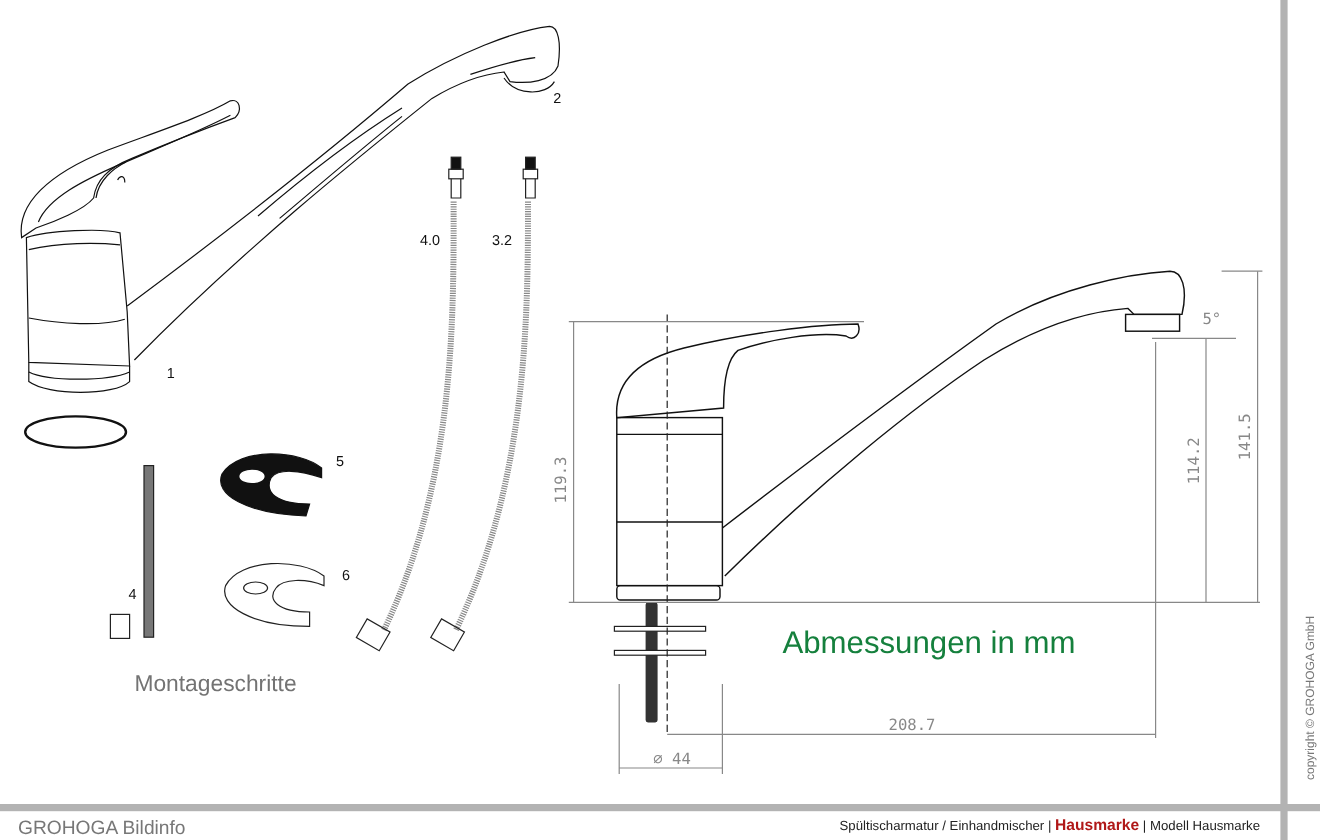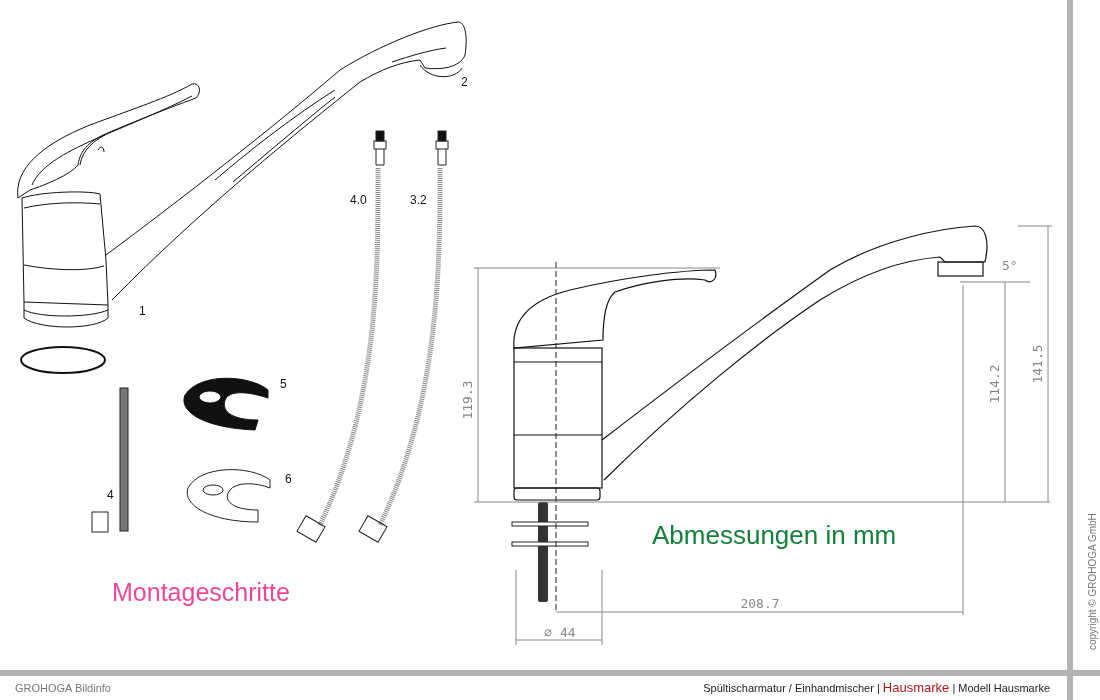--- a/index.html
+++ b/index.html
@@ -1,26 +1,26 @@
 <!DOCTYPE html>
 <html><head>
 <meta charset="utf-8">
 <style>
   html, body { margin:0; padding:0; background:#fff; }
   body { width:1100px; height:700px; position:relative; overflow:hidden;
          font-family:"Liberation Sans", sans-serif; }
   #canvas { position:absolute; left:0; top:0; width:1100px; height:700px; }
   .vbar { position:absolute; left:1067px; top:0; width:6px; height:700px; background:#b3b3b3; }
   .hbar { position:absolute; left:0; top:670px; width:1100px; height:6px; background:#b3b3b3; }
-  .footer-left { position:absolute; left:15px; top:682px; font-size:11px; color:#777; }
+  .footer-left { position:absolute; left:15px; top:682px; font-size:16px; color:#777; }
   .footer-right { position:absolute; right:50px; top:680px; font-size:11px; color:#222; white-space:nowrap; }
-  .footer-right .brand { color:#b01818; font-size:13px; font-weight:normal; }
+  .footer-right .brand { color:#b01818; font-size:13px; font-weight:bold; }
   .copyright { position:absolute; left:1087px; top:650px; transform-origin:0 0; transform:rotate(-90deg);
                font-size:10px; color:#777; white-space:nowrap; }
-  .title-montage { position:absolute; left:112px; top:578px; font-size:25px; color:#ec4899; }
+  .title-montage { position:absolute; left:112px; top:560px; font-size:19px; color:#737373; }
   .title-abm { position:absolute; left:652px; top:520px; font-size:26px; color:#15803d; }
   .part-label { position:absolute; font-size:12px; color:#111; }
   .dim { font-family:"DejaVu Sans Mono", monospace; font-size:13px; fill:#888; }
 </style>
 </head>
 <body>
 
 <svg id="canvas" viewBox="0 0 1100 700" xmlns="http://www.w3.org/2000/svg">
 
   <g fill="none" stroke="#111" stroke-width="1">

